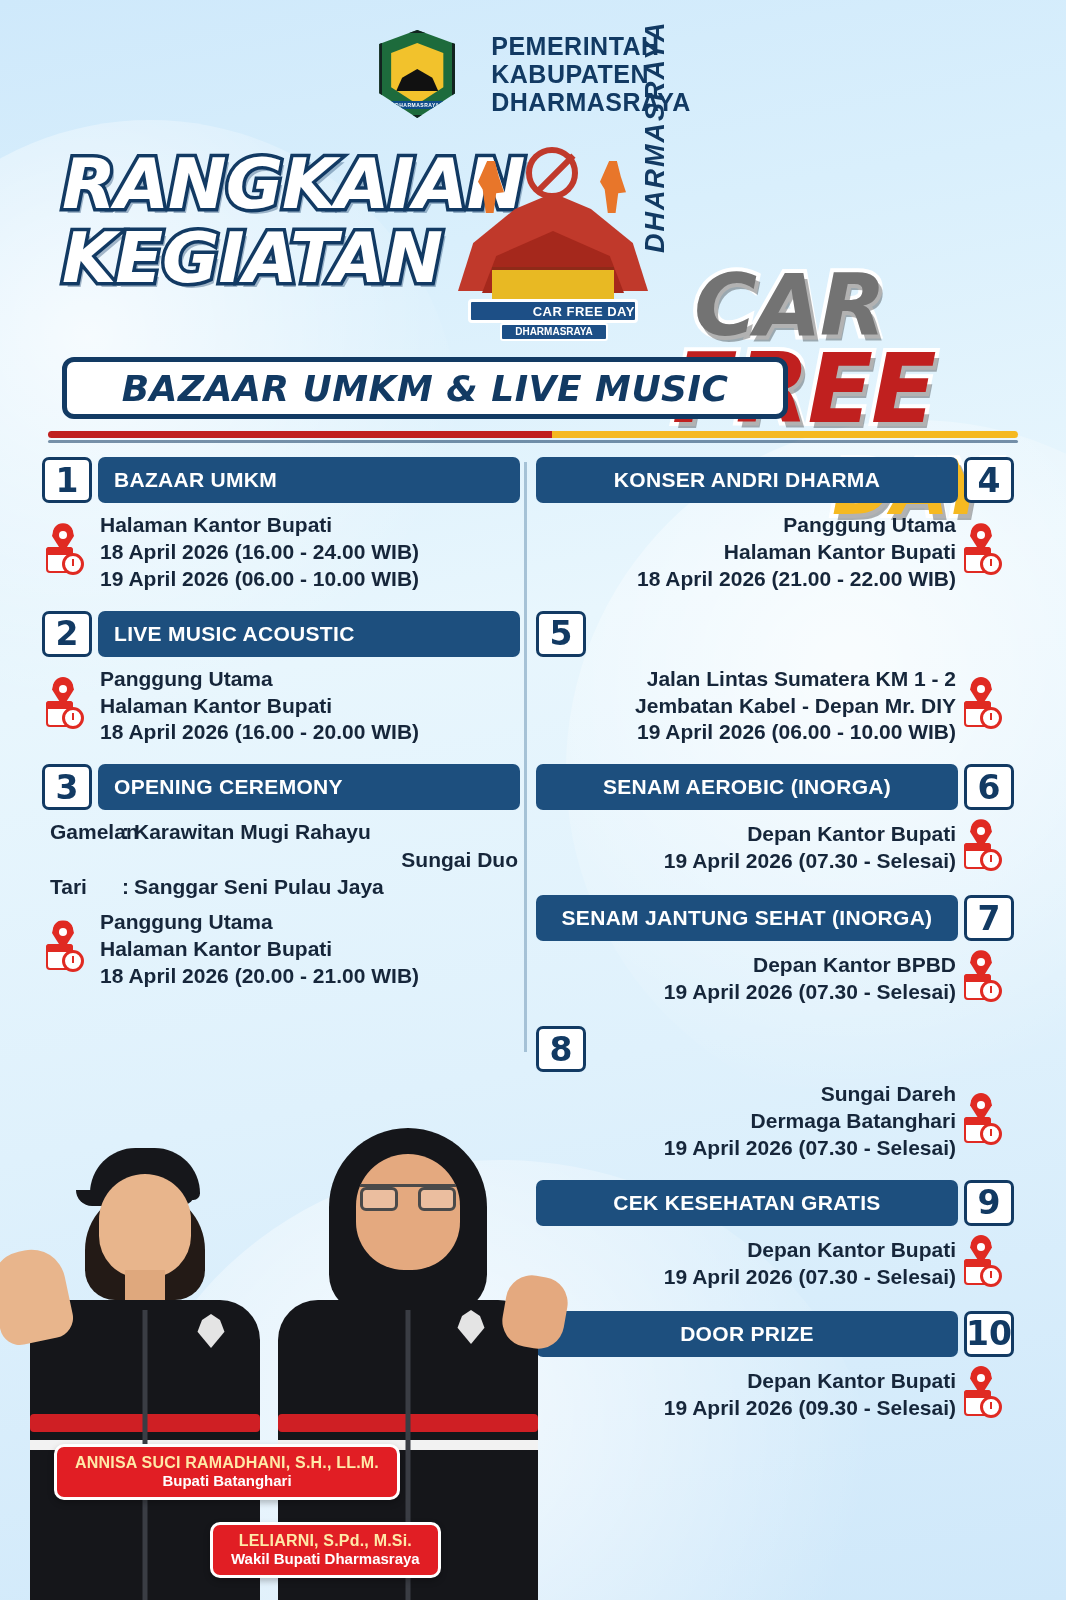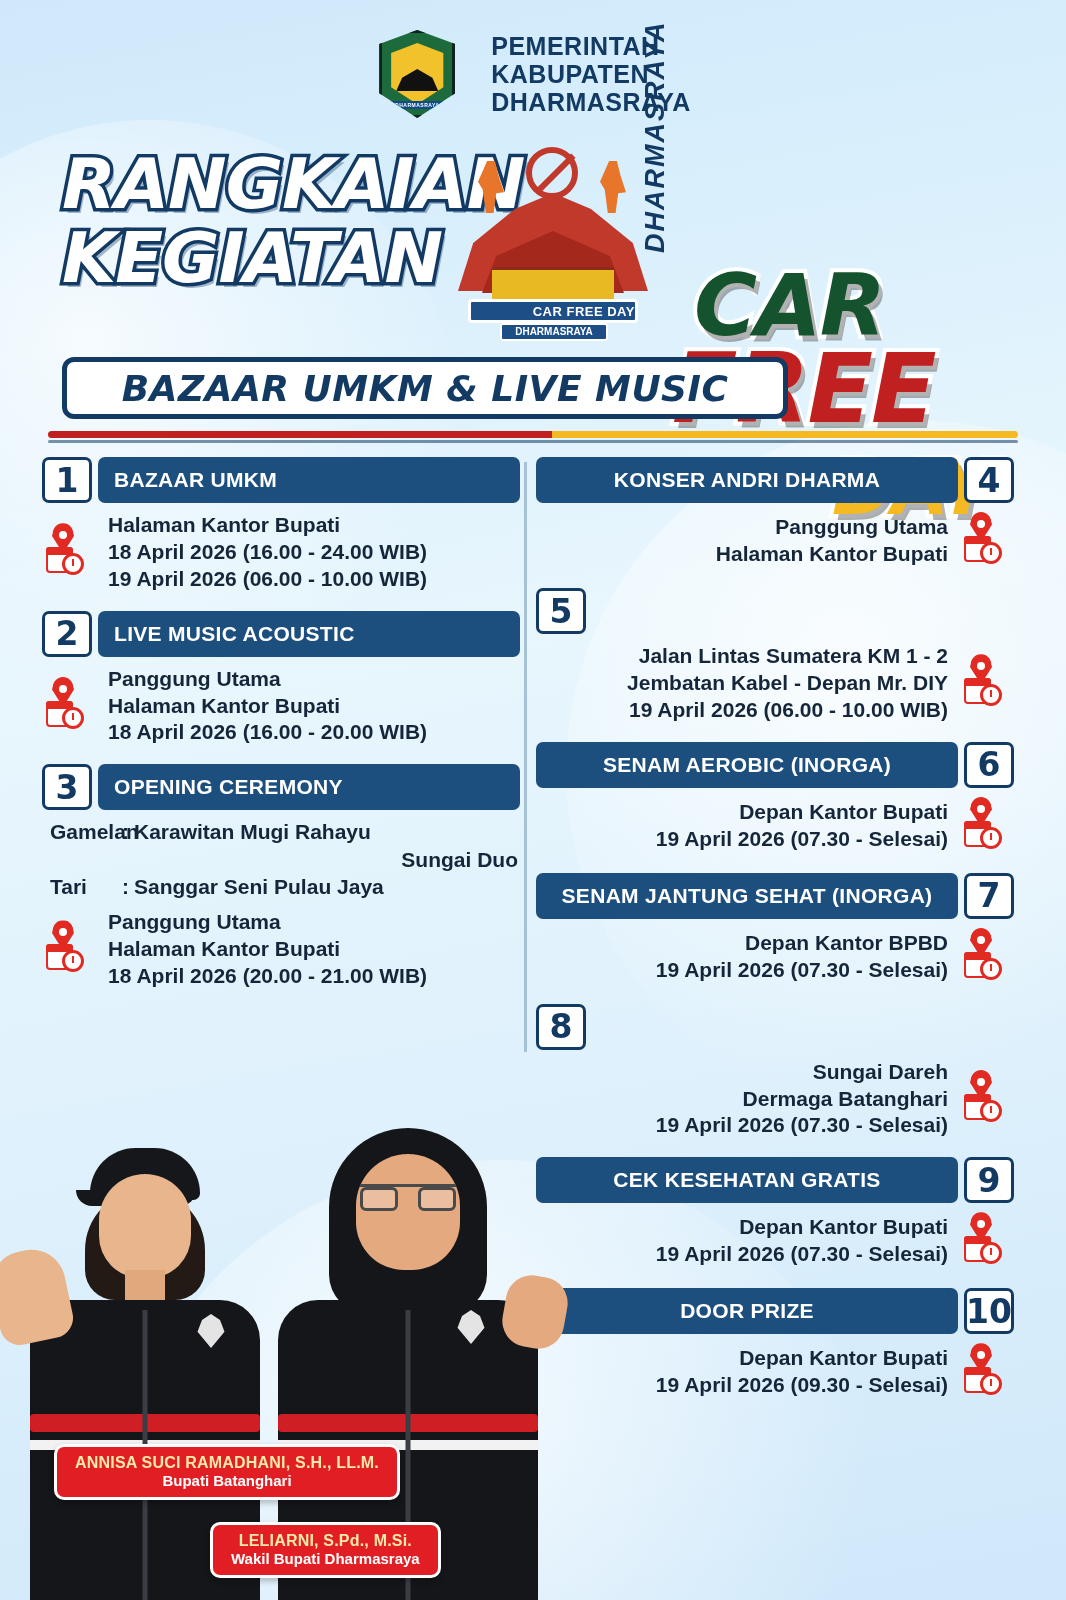--- a/index.html
+++ b/index.html
@@ -113,21 +113,21 @@
     transform: rotate(-90deg); transform-origin: left top;
     font-size: 27px; font-weight: bold; color: #123a63;
     letter-spacing: 2px; font-style: italic;
   }
   .car-word, .free-word, .day-word {
     position: absolute; font-family: "DejaVu Sans", sans-serif;
     font-weight: bold; font-style: italic; letter-spacing: -2px;
   }
   .car-word {
     left: 694px; top: 130px; font-size: 86px;
-    color: #14532d; -webkit-text-stroke: 8px #fff;
+    color: #737373; -webkit-text-stroke: 8px #fff;
     paint-order: stroke fill; text-shadow: 4px 6px 0 rgba(0,0,0,.3);
   }
   .free-word {
     left: 672px; top: 208px; font-size: 96px;
     color: #c0201f; -webkit-text-stroke: 8px #fff;
     paint-order: stroke fill; text-shadow: 4px 6px 0 rgba(0,0,0,.3);
   }
   .day-word {
     left: 832px; top: 320px; font-size: 74px;
     color: #f5b921; -webkit-text-stroke: 8px #fff;
@@ -173,21 +173,21 @@
     font-family: "DejaVu Sans", sans-serif;
   }
   .bar-title {
     flex: 1; background: #1d4f7e; border-radius: 7px; color: #fff;
     display: flex; align-items: center; padding: 0 16px;
     font-size: 21px; font-weight: bold; letter-spacing: .3px;
   }
   .bar.right .bar-title { justify-content: center; }
 
   .detail {
-    display: flex; align-items: center; gap: 16px;
+    display: flex; align-items: center; gap: 8px;
     padding: 9px 4px 4px 4px;
   }
   .detail.right { justify-content: flex-end; }
   .lines { font-size: 21px; font-weight: bold; color: #16263a; line-height: 1.28; }
   .lines.right { text-align: right; }
   .icons { width: 46px; flex: none; position: relative; height: 58px; }
   .pin {
     position: absolute; left: 6px; top: 0; width: 22px; height: 30px;
     background: #e02a22; border-radius: 50% 50% 50% 50% / 42% 42% 58% 58%;
     clip-path: polygon(50% 100%, 0% 42%, 8% 14%, 30% 0%, 70% 0%, 92% 14%, 100% 42%);
@@ -440,20 +440,21 @@
 
     <div class="item">
       <div class="bar right">
         <div class="bar-title">KONSER ANDRI DHARMA</div>
         <div class="num">4</div>
       </div>
       <div class="detail right">
         <div class="lines right">
           <div>Panggung Utama</div>
           <div>Halaman Kantor Bupati</div>
+          <div>18 April 2026 (21.00 - 22.00 WIB)</div>
         </div>
         <div class="icons">
           <div class="pin"></div>
           <div class="cal"></div>
           <div class="clock"></div>
         </div>
       </div>
     </div>
 
     <div class="item">

